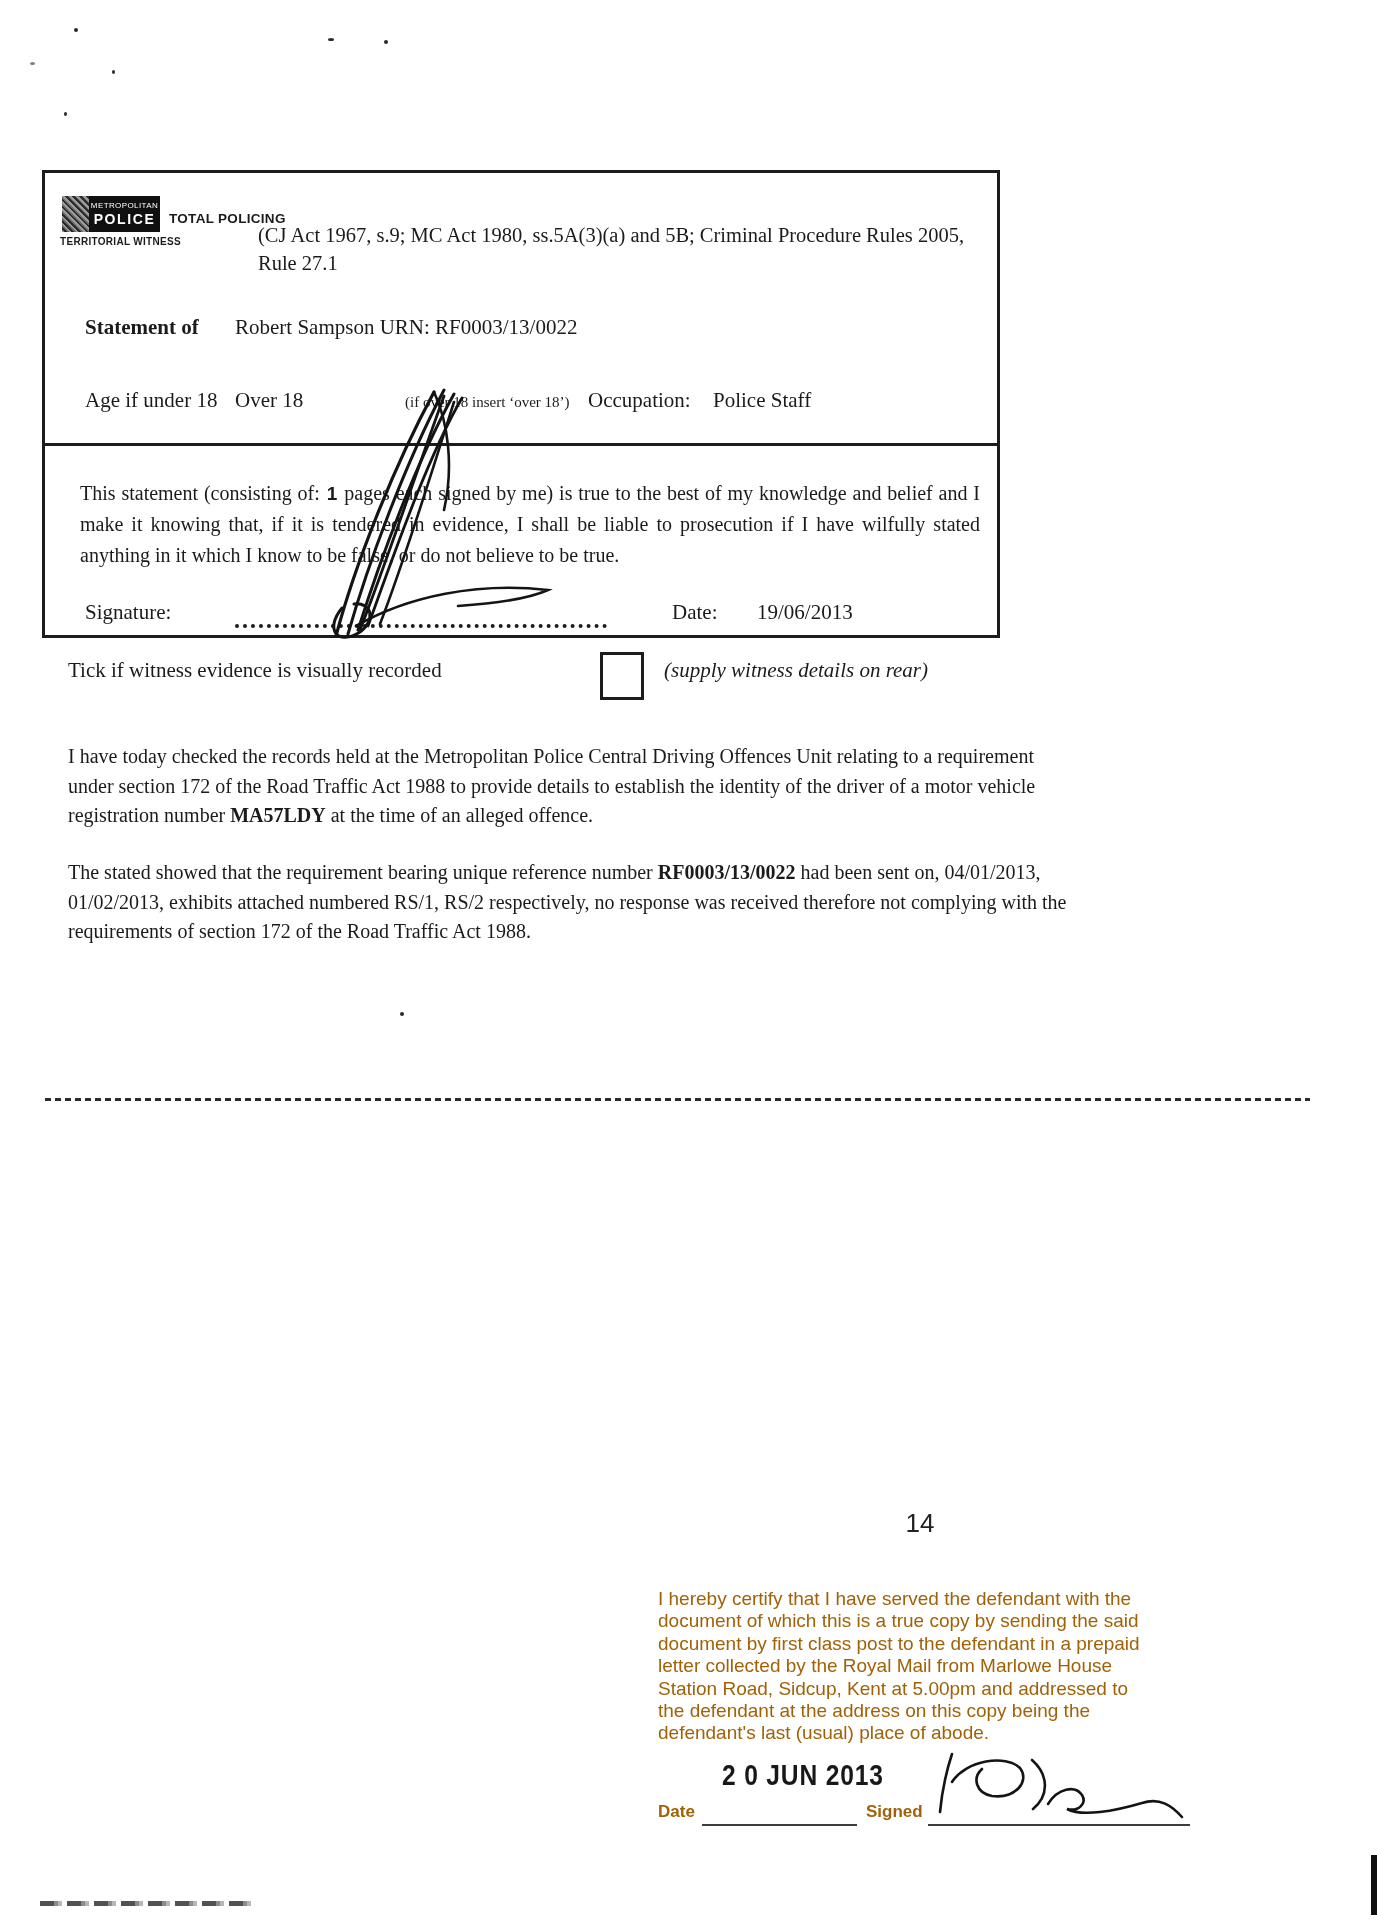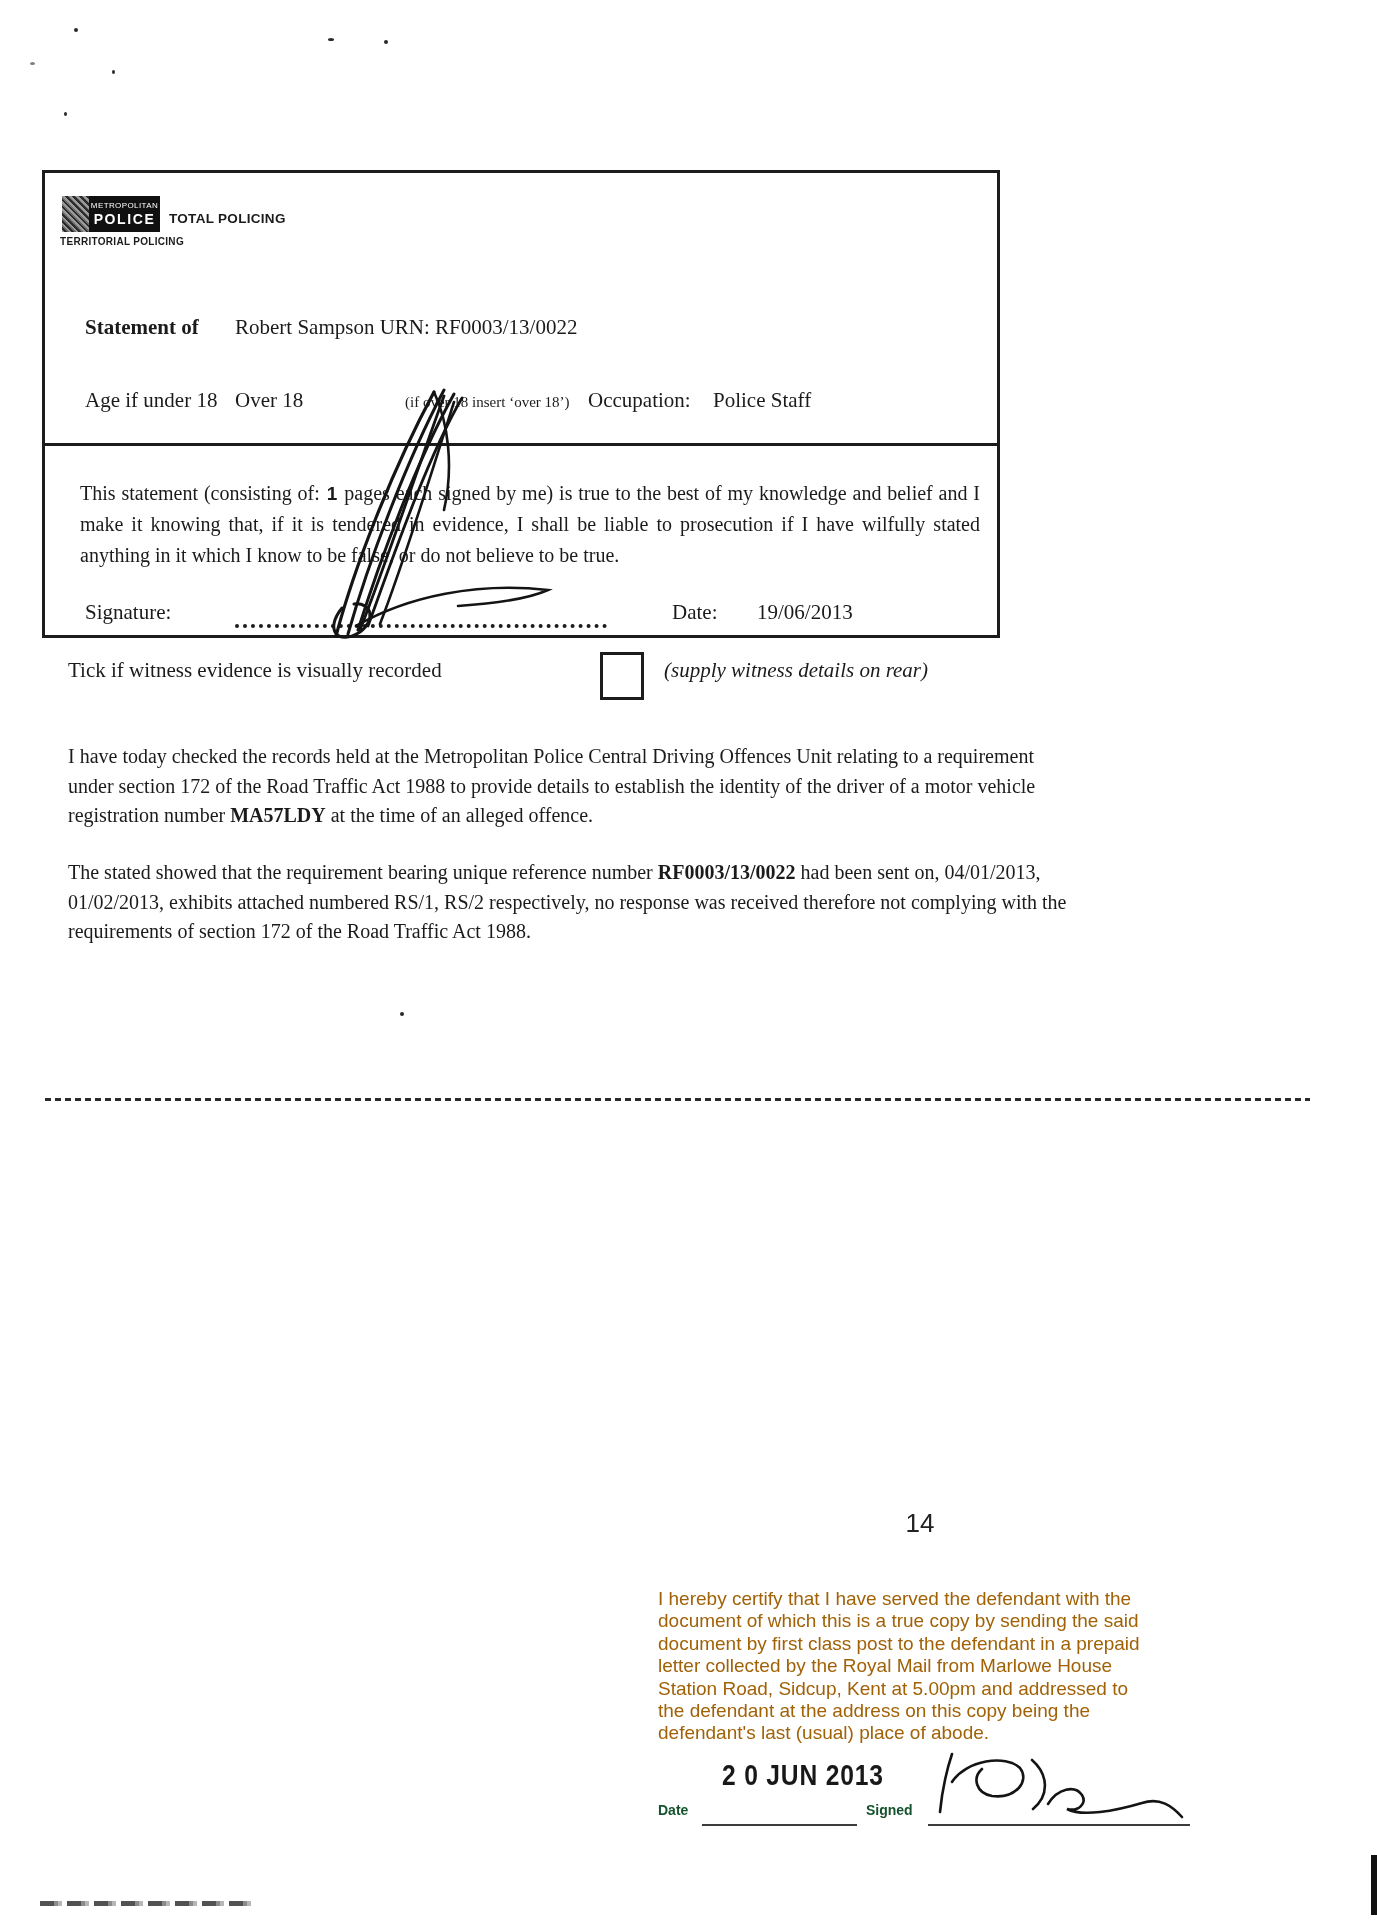--- a/index.html
+++ b/index.html
@@ -75,21 +75,21 @@
                font-family:"Liberation Sans",sans-serif;font-size:26px;color:#222;}
 
   .cert-title{position:absolute;left:658px;top:1543px;width:545px;
               font-family:"Liberation Sans",sans-serif;font-weight:700;
               font-size:17.5px;color:#262626;}
   .cert-body{position:absolute;left:658px;top:1588px;width:484px;
              font-family:"Liberation Sans",sans-serif;font-size:19px;
              line-height:22.4px;color:#a16207;}
   .cert-date-label,.cert-signed-label{position:absolute;top:1802px;
              font-family:"Liberation Sans",sans-serif;font-weight:700;
-             font-size:14px;color:#14532d;}
+             font-size:17px;color:#a16207;}
   .cert-date-label{left:658px;}
   .cert-signed-label{left:866px;}
   .cert-line{position:absolute;top:1799px;height:25px;border-bottom:2.5px solid #3c3c3c;}
   .cert-date-line{left:702px;width:155px;}
   .cert-signed-line{left:928px;width:262px;}
   .date-stamp{position:absolute;left:722px;top:1758px;
               font-family:"Liberation Sans",sans-serif;font-weight:700;
               font-size:30px;letter-spacing:1px;color:#181818;
               transform:scaleX(.82);transform-origin:left;white-space:nowrap;}
 
@@ -111,23 +111,24 @@
 
   <div class="main-box"></div>
 
   <div class="logo-banner">
     <div class="logo-crest"></div>
     <div class="logo-words">
       <span class="logo-line1">METROPOLITAN</span>
       <span class="logo-line2">POLICE</span>
     </div>
   </div>
-  <div class="logo-sub">TERRITORIAL POLICING</div>
+  <div class="logo-sub">TERRITORIAL WITNESS</div>
   <div class="logo-tagline">TOTAL POLICING</div>
 
+  <div class="doc-subtitle">(CJ Act 1967, s.9; MC Act 1980, ss.5A(3)(a) and 5B; Criminal Procedure Rules 2005, Rule 27.1</div>
 
   <div class="st-row row-label">Statement of</div>
   <div class="st-value">Robert Sampson URN: RF0003/13/0022</div>
 
   <div class="age-label">Age if under 18</div>
   <div class="age-value">Over 18</div>
   <div class="age-hint">(if over 18 insert ‘over 18’)</div>
   <div class="occ-label">Occupation:</div>
   <div class="occ-value">Police Staff</div>
 

